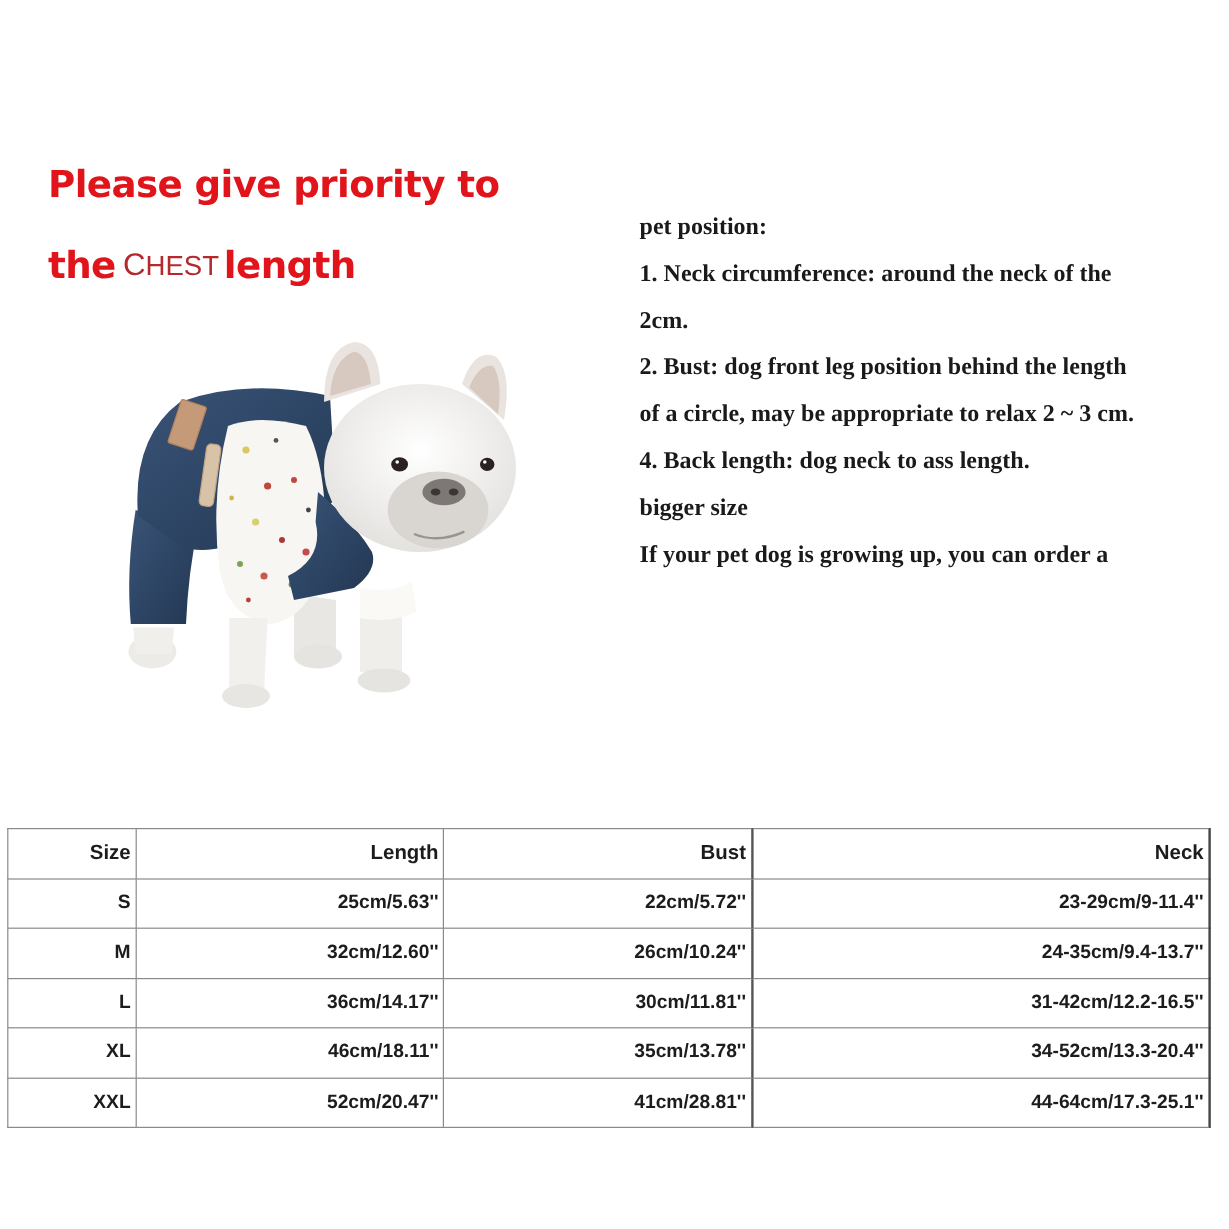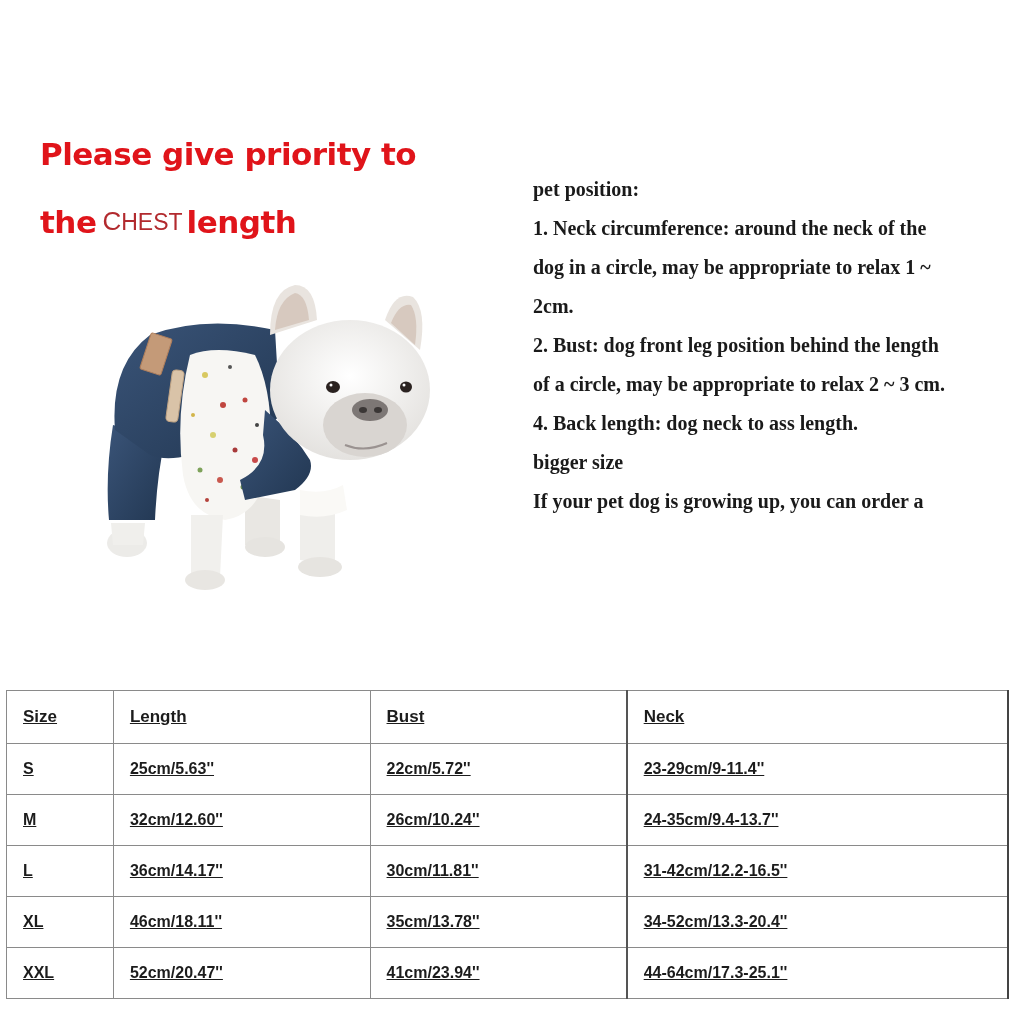--- a/index.html
+++ b/index.html
@@ -64,24 +64,23 @@
       width: 1003px;
       border-collapse: collapse;
       font-family: "Liberation Sans", sans-serif;
       font-weight: bold;
       font-size: 16px;
       color: #1c1c1c;
       border-right: 2px solid #444;
     }
     .size-table th, .size-table td {
       border: 1.5px solid #8a8a8a;
-      text-align: left;
+      text-align: right;
       height: 41.5px;
-      padding: 16px;
-      text-decoration: underline;
+      padding: 4px;
     }
     .size-table th { font-size: 17px; }
     .size-table td.size-col, .size-table th.size-col { width: 107px; }
     .size-table .c-len { width: 257px; }
     .size-table .c-bust { width: 257px; border-right: 2px solid #555; }
     .size-table .c-neck { width: 382px; }
   </style>
 </head>
 <body>
 
@@ -159,21 +158,20 @@
     <ellipse cx="238" cy="112" rx="7" ry="6" fill="#2a2220"></ellipse>
     <ellipse cx="311" cy="112" rx="6" ry="5.5" fill="#2a2220"></ellipse>
     <circle cx="236" cy="110" r="1.5" fill="#fff"></circle>
     <circle cx="309" cy="110" r="1.5" fill="#fff"></circle>
   </svg>
 </div>
 
 <div class="method">
   <p>pet position:</p>
   <p>1. Neck circumference: around the neck of the</p>
-  <p>dog in a circle, may be appropriate to relax 1 ~</p>
   <p>2cm.</p>
   <p>2. Bust: dog front leg position behind the length</p>
   <p>of a circle, may be appropriate to relax 2 ~ 3 cm.</p>
   <p>4. Back length: dog neck to ass length.</p>
   <p>bigger size</p>
   <p>If your pet dog is growing up, you can order a</p>
 </div>
 
 <table class="size-table">
   <thead>
@@ -205,17 +203,17 @@
     </tr>
     <tr>
       <td class="size-col">XL</td>
       <td class="c-len">46cm/18.11''</td>
       <td class="c-bust">35cm/13.78''</td>
       <td class="c-neck">34-52cm/13.3-20.4''</td>
     </tr>
     <tr>
       <td class="size-col">XXL</td>
       <td class="c-len">52cm/20.47''</td>
-      <td class="c-bust">41cm/23.94''</td>
+      <td class="c-bust">41cm/28.81''</td>
       <td class="c-neck">44-64cm/17.3-25.1''</td>
     </tr>
   </tbody>
 </table>
 
 </body></html>

